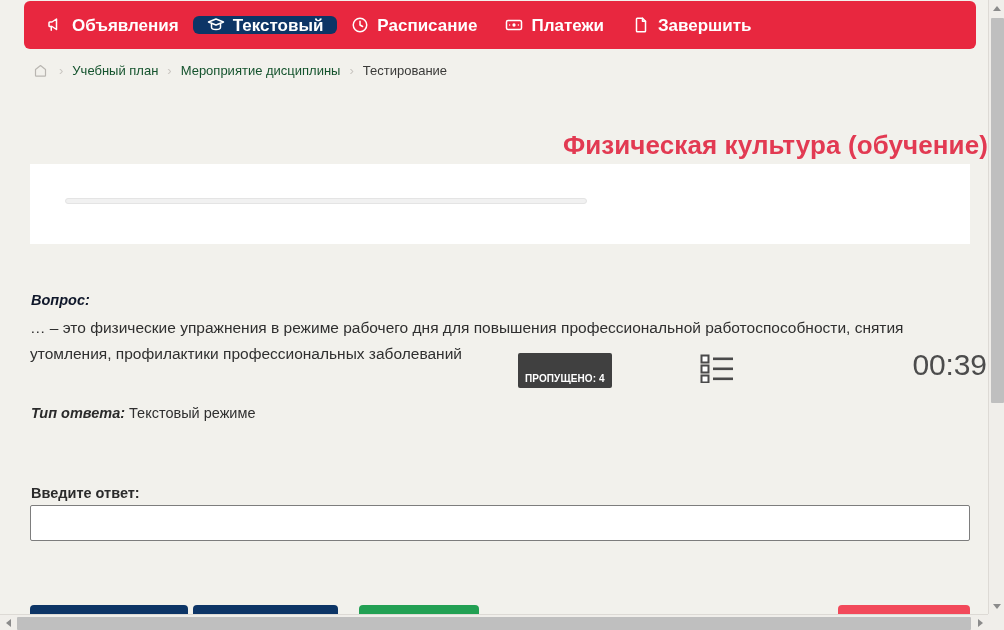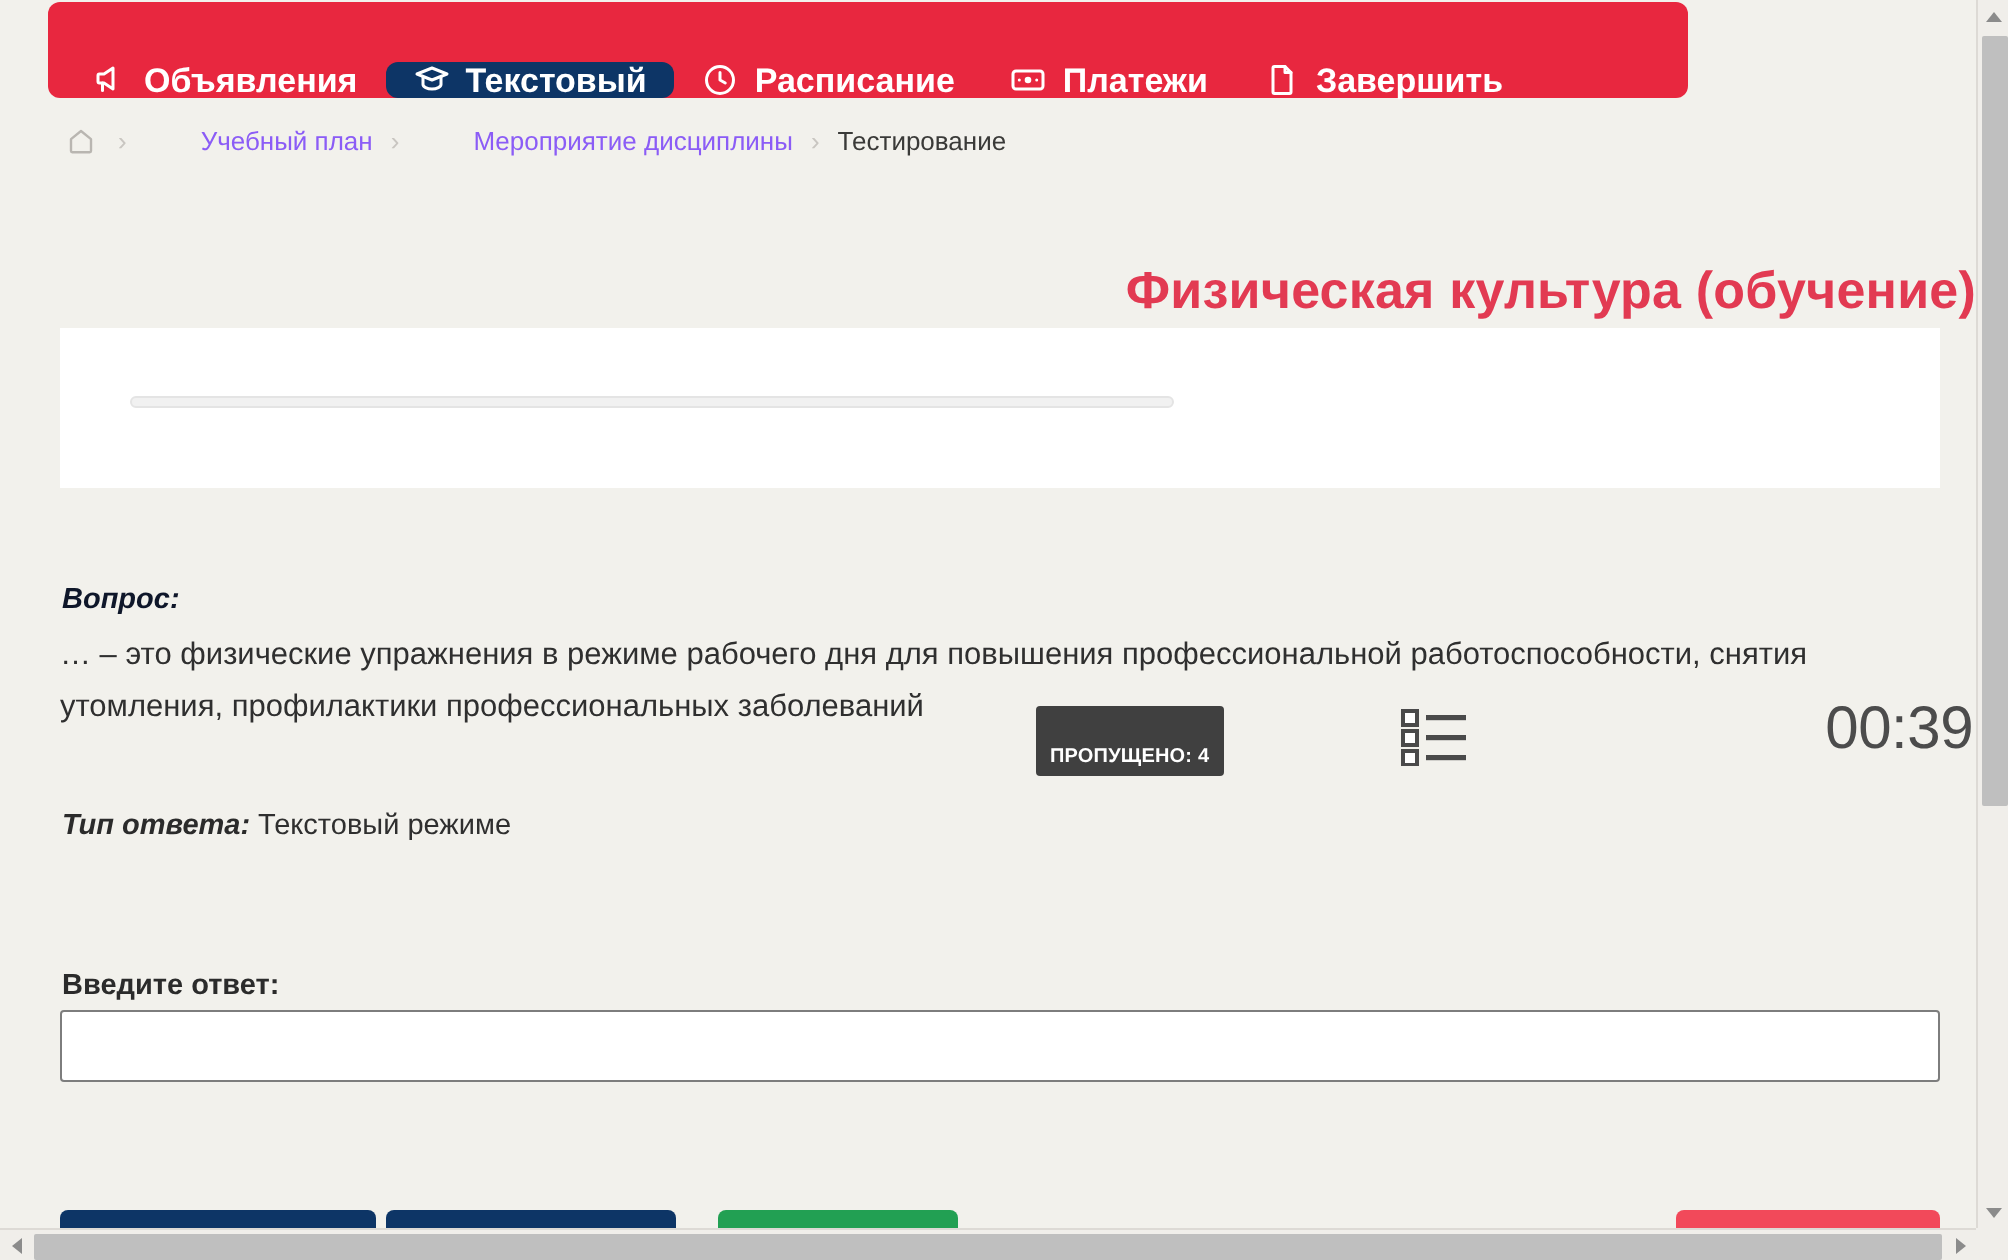--- a/index.html
+++ b/index.html
@@ -26,25 +26,25 @@
     width: 988px;
     height: 614px;
     background: #f2f1ec;
     overflow: hidden;
   }
 
   
   #navbar {
     position: absolute;
     left: 24px; top: 1px;
-    width: 820px; height: 48px;
+    width: 952px; height: 48px;
     background: #e8273f;
     border-radius: 6px;
     display: flex;
-    align-items: flex-end;
+    align-items: center;
     padding: 0;
   }
   .nav-item {
     display: flex;
     align-items: center;
     gap: 8px;
     padding: 0 14px;
     color: #ffffff;
     font-size: 17px;
     font-weight: bold;
@@ -90,25 +90,24 @@
   }
   .bc-sep {
     color: #c9c6c1;
     font-size: 13px;
     padding: 0 9px;
     line-height: 1;
     display: inline-flex;
     align-items: center;
   }
   .bc-link {
-    color: #8b5cf6;
+    color: #14532d;
     font-size: 13px;
     cursor: pointer;
     white-space: nowrap;
-    margin-left: 28px;
   }
   .bc-current {
     color: #3a3a38;
     font-size: 13px;
     white-space: nowrap;
   }
 
   
   #page-title {
     position: absolute;

